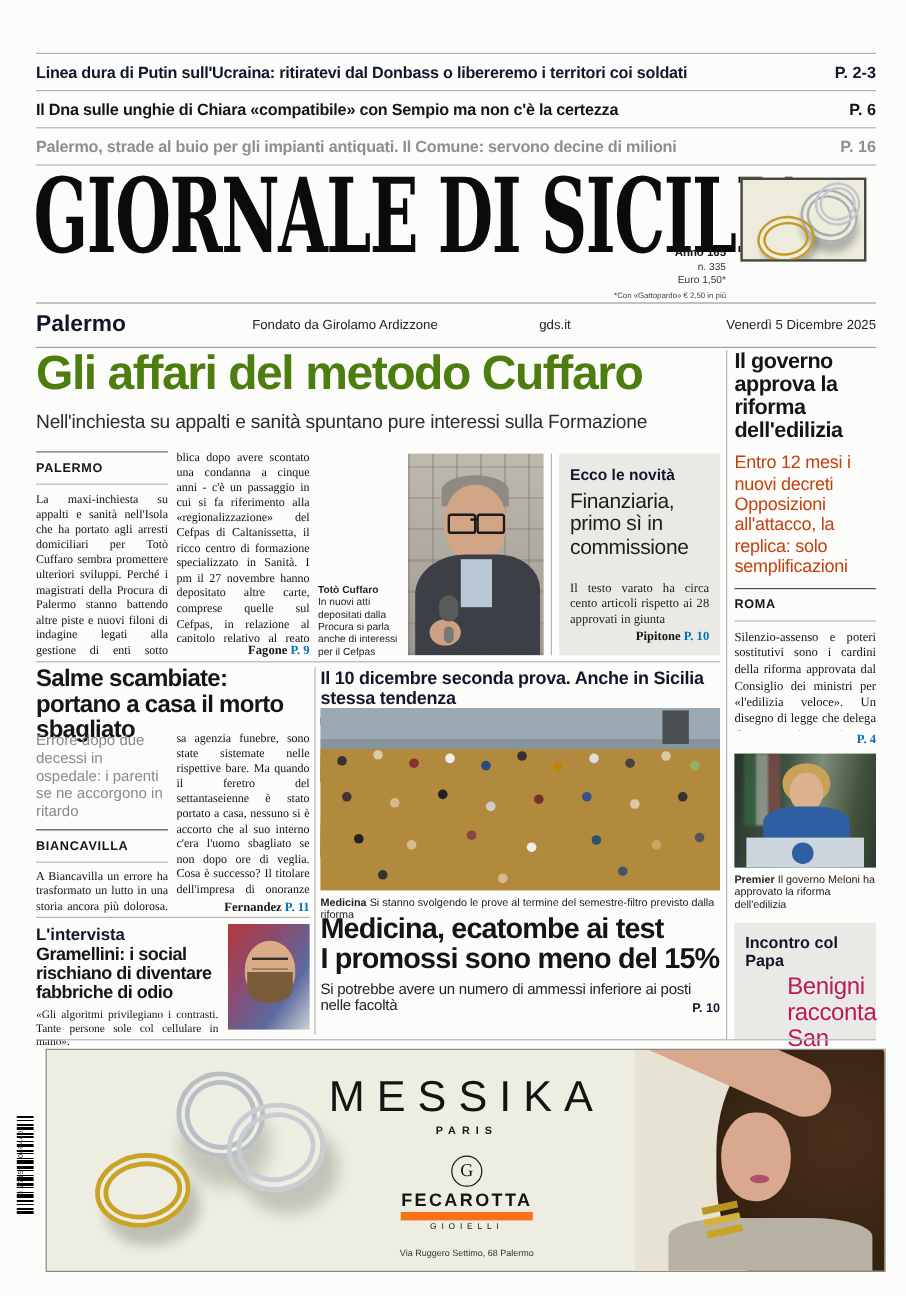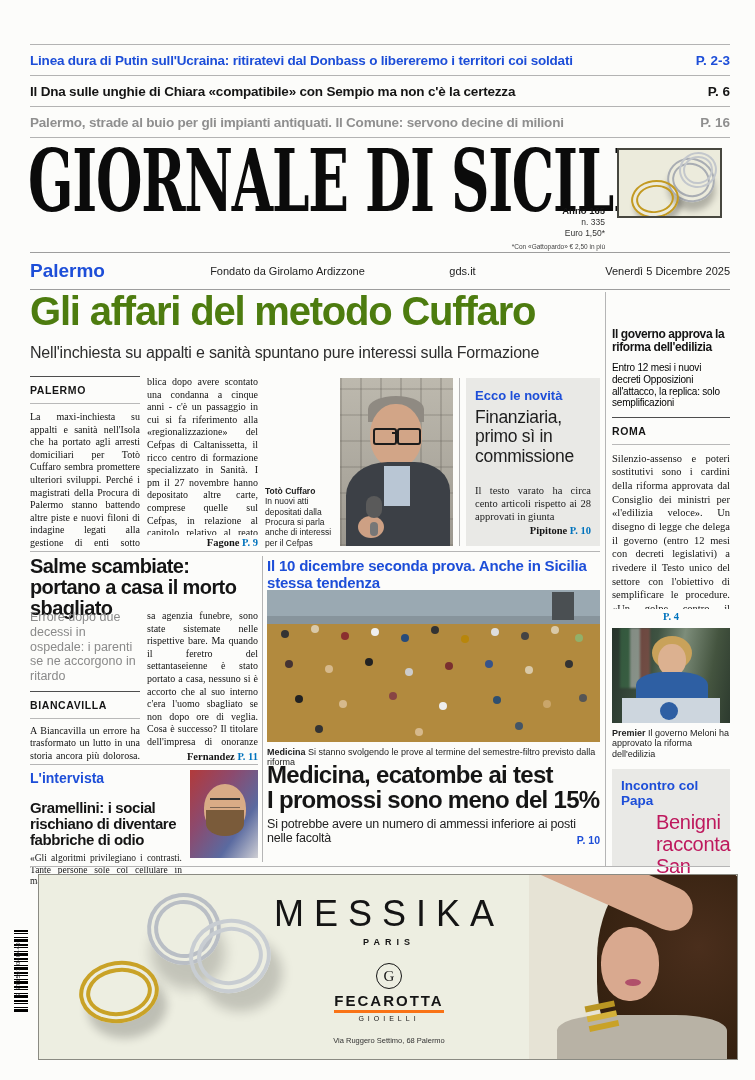--- a/index.html
+++ b/index.html
@@ -1,18 +1,18 @@
 <!DOCTYPE html>
 <html lang="it"><head>
 <meta charset="utf-8">
 <style>
   html,body{margin:0;padding:0;background:#e8e8e8;}
   .page{position:relative;width:755px;height:1080px;background:#fcfcfa;font-family:"Liberation Sans",sans-serif;color:#151515;overflow:hidden;margin:0 auto;}
   .abs{position:absolute;}
-  .blue{color:#1d4ed8;}
+  .blue{color:#0f172a;}
   .grayc{color:#8f8f8f;}
 
   
   .topstrip{left:30px;top:44px;width:700px;}
   .tsrow{display:flex;justify-content:space-between;align-items:center;height:30px;border-top:1px solid #b3b3b3;}
   .tsrow:last-child{border-bottom:1px solid #b3b3b3;}
   .tstext{font-weight:bold;font-size:13.5px;letter-spacing:-.2px;}
   .tspage{font-weight:bold;font-size:13.5px;white-space:nowrap;margin-left:12px;}
 
   
@@ -70,64 +70,64 @@
   .salme-col1{left:30px;top:610px;width:110px;height:152px;overflow:hidden;}
   .salme-deck{font-size:12.5px;line-height:1.18;color:#8a8a8a;margin-bottom:7px;}
   .salme-kick{margin:2px 0 6px;}
   .salme-col2{left:147px;top:610px;width:111px;height:152px;display:flex;flex-direction:column;}
   .salme-col2 .bodytxt{flex:1;overflow:hidden;}
 
   
   .hrule{height:1px;background:#b5b5b5;}
   .interview{left:30px;top:770px;width:228px;height:92px;display:flex;gap:8px;}
   .iv-txt{width:152px;display:flex;flex-direction:column;}
-  .iv-kick{font-weight:bold;font-size:14px;margin-bottom:14px;}
+  .iv-kick{font-weight:bold;font-size:14px;margin-bottom:2px;}
   .iv-h{font-weight:bold;font-size:15px;line-height:1.07;letter-spacing:-.4px;}
   .iv-body{font-size:9.5px;line-height:1.2;margin-top:5px;}
   .ph-gram{width:68px;height:88px;background:linear-gradient(125deg,#b23a3a 0%,#8c4a6e 35%,#5a6aa0 70%,#cfcfd4 100%);}
   .gr-head{position:absolute;left:14px;top:14px;width:42px;height:48px;border-radius:50% 50% 44% 44%;background:#d9ab86;}
   .gr-beard{position:absolute;left:16px;top:40px;width:38px;height:26px;border-radius:0 0 48% 48%;background:#7a5b3a;}
   .gr-gl{position:absolute;left:20px;top:28px;width:30px;height:7px;border-top:2px solid #333;border-bottom:1px solid rgba(30,30,30,.5);}
 
   
   .med-kick{left:267px;top:557px;width:333px;font-weight:bold;font-size:15px;letter-spacing:-.2px;padding-bottom:7px;border-bottom:6px solid #b91c1c;}
   .ph-aula{left:267px;top:590px;width:333px;height:152px;background:linear-gradient(180deg,#9aa9b2 0 26px,#87949c 26px 34px,#b28a3e 34px),repeating-linear-gradient(180deg,transparent 0 34px,#c59a44 34px 41px,#7c5f23 41px 45px,#a8813a 45px 49px,#6b531f 49px 62px);}
   .aula-door{position:absolute;right:26px;top:2px;width:22px;height:28px;background:#4a4f52;}
   .crowd{position:absolute;left:0;top:0;width:8px;height:8px;border-radius:50%;background:transparent;box-shadow:14px 40px 0 #333,44px 35px 0 #d9c9a8,74px 42px 0 #8b2f2f,104px 38px 0 #eee,134px 44px 0 #274b7a,164px 36px 0 #333,194px 45px 0 #b8860b,224px 38px 0 #ddd,254px 42px 0 #444,284px 36px 0 #d9c9a8,308px 44px 0 #92b06a,18px 70px 0 #433,58px 75px 0 #d6b98c,98px 68px 0 #222,138px 78px 0 #ccc,178px 72px 0 #7a2f2f,218px 70px 0 #36538a,258px 76px 0 #d9c9a8,298px 70px 0 #333,28px 105px 0 #222,72px 110px 0 #d6b98c,122px 102px 0 #884444,172px 112px 0 #eee,226px 106px 0 #2f4f6f,276px 110px 0 #caa66a,312px 104px 0 #555,48px 135px 0 #333,148px 138px 0 #d6b98c,248px 132px 0 #456;}
   .med-capt{left:267px;top:747px;width:333px;font-size:9px;color:#222;}
   .med-h{left:267px;top:763px;width:333px;font-weight:bold;font-size:24px;line-height:1.04;letter-spacing:-.7px;}
   .med-deck{left:267px;top:817px;width:333px;font-size:12.5px;letter-spacing:-.2px;color:#222;}
   .med-page{left:267px;top:834px;width:333px;text-align:right;font-weight:bold;font-size:10.5px;}
 
   
   .rcol{left:612px;top:292px;width:118px;height:574px;display:flex;flex-direction:column;}
-  .rc-h{font-weight:bold;font-size:12px;line-height:1.06;letter-spacing:-.4px;margin-bottom:9px;margin-top:36px;}
-  .rc-deck{font-size:10px;line-height:1.16;letter-spacing:-.2px;color:#000000;margin-bottom:8px;}
+  .rc-h{font-weight:bold;font-size:18px;line-height:1.06;letter-spacing:-.4px;margin-bottom:9px;}
+  .rc-deck{font-size:15px;line-height:1.16;letter-spacing:-.2px;color:#c2410c;margin-bottom:8px;}
   .rc-body{flex:1;overflow:hidden;font-size:10.5px;line-height:1.3;}
-  .rc-page{text-align:center;font-family:"Liberation Serif",serif;font-weight:bold;font-size:10.5px;margin:2px 0 6px;}
+  .rc-page{text-align:right;font-family:"Liberation Serif",serif;font-weight:bold;font-size:10.5px;margin:2px 0 6px;}
   .ph-meloni{width:118px;height:95px;background:linear-gradient(100deg,#26332b 0%,#3f5342 35%,#7d8d7a 55%,#44543f 80%,#2c3a2e 100%);}
   .me-flag{position:absolute;left:8px;top:0;width:30px;height:60px;background:linear-gradient(90deg,#3f7d4f 0 10px,#e8e8e4 10px 20px,#b04a4a 20px 30px);opacity:.45;filter:blur(1px);}
   .me-hair{position:absolute;left:40px;top:8px;width:40px;height:34px;border-radius:50%;background:#c9a25a;}
   .me-face{position:absolute;left:46px;top:16px;width:28px;height:32px;border-radius:48%;background:#dcb190;}
   .me-blazer{position:absolute;left:24px;top:44px;width:72px;height:32px;border-radius:40% 40% 0 0;background:#2e5fa3;}
   .me-podium{position:absolute;left:10px;top:70px;width:98px;height:25px;background:#cdd6de;}
   .me-emblem{position:absolute;left:48px;top:74px;width:18px;height:18px;border-radius:50%;background:#2e5fa3;}
   .rc-capt{font-size:9px;line-height:1.2;color:#222;margin:5px 0 9px;}
   .pope-box{background:#e9e9e6;padding:9px 9px;box-sizing:border-box;height:97px;display:flex;flex-direction:column;}
   .pb-kick{font-weight:bold;font-size:13.5px;margin-bottom:3px;}
   .pb-h{font-size:20px;line-height:1.1;letter-spacing:-.3px;color:#be185d;margin-left:35px;}
   .pb-page{margin-top:auto;font-weight:bold;font-size:10px;}
 
   
   .ad{left:38px;top:874px;width:700px;height:186px;background:#edeee1;border:1px solid #8a8a82;box-sizing:border-box;}
   .ad-center{position:absolute;left:190px;top:18px;width:320px;text-align:center;}
   .ad-brand{font-size:36px;letter-spacing:10px;color:#141414;font-weight:normal;}
   .ad-sub{font-size:9px;letter-spacing:5px;font-weight:bold;margin-top:2px;}
   .ad-mono{width:24px;height:24px;line-height:24px;border:1.5px solid #141414;border-radius:50%;margin:16px auto 3px;font-family:"Liberation Serif",serif;font-size:15px;}
-  .ad-ret{font-size:15px;letter-spacing:2px;font-weight:bold;border-bottom:3px solid #f97316;display:inline-block;padding-bottom:1px;}
+  .ad-ret{font-size:15px;letter-spacing:2px;font-weight:bold;border-bottom:7px solid #f97316;display:inline-block;padding-bottom:1px;}
   .ad-ret2{font-size:7px;letter-spacing:4px;margin-top:2px;}
   .ad-addr{font-size:7.5px;margin-top:14px;color:#333;}
   .ad-rings{position:absolute;left:0;top:0;width:260px;height:184px;}
   .adr-s1{left:108px;top:18px;width:52px;height:50px;border:11px double #b9bec5;transform:rotate(15deg);box-shadow:10px 22px 14px rgba(0,0,0,.18);}
   .adr-s2{left:150px;top:44px;width:58px;height:50px;border:12px double #c8cdd2;transform:rotate(-10deg);box-shadow:8px 20px 12px rgba(0,0,0,.18);}
   .adr-g{left:40px;top:86px;width:58px;height:40px;border:11px double #c9a227;transform:rotate(-8deg);box-shadow:6px 16px 10px rgba(0,0,0,.2);}
   .ad-model{position:absolute;right:0;top:0;width:208px;height:184px;overflow:hidden;background:#e6e3d5;}
   .mo-hair{position:absolute;right:-30px;top:-20px;width:170px;height:230px;border-radius:45%;background:radial-gradient(circle at 60% 40%,#4a2e1c 0%,#33200f 70%);}
   .mo-face{position:absolute;right:78px;top:52px;width:58px;height:74px;border-radius:48%;background:#d9a98f;}
   .mo-arm{position:absolute;left:-20px;top:-18px;width:190px;height:44px;border-radius:24px;background:#d7a88d;transform:rotate(24deg);}

